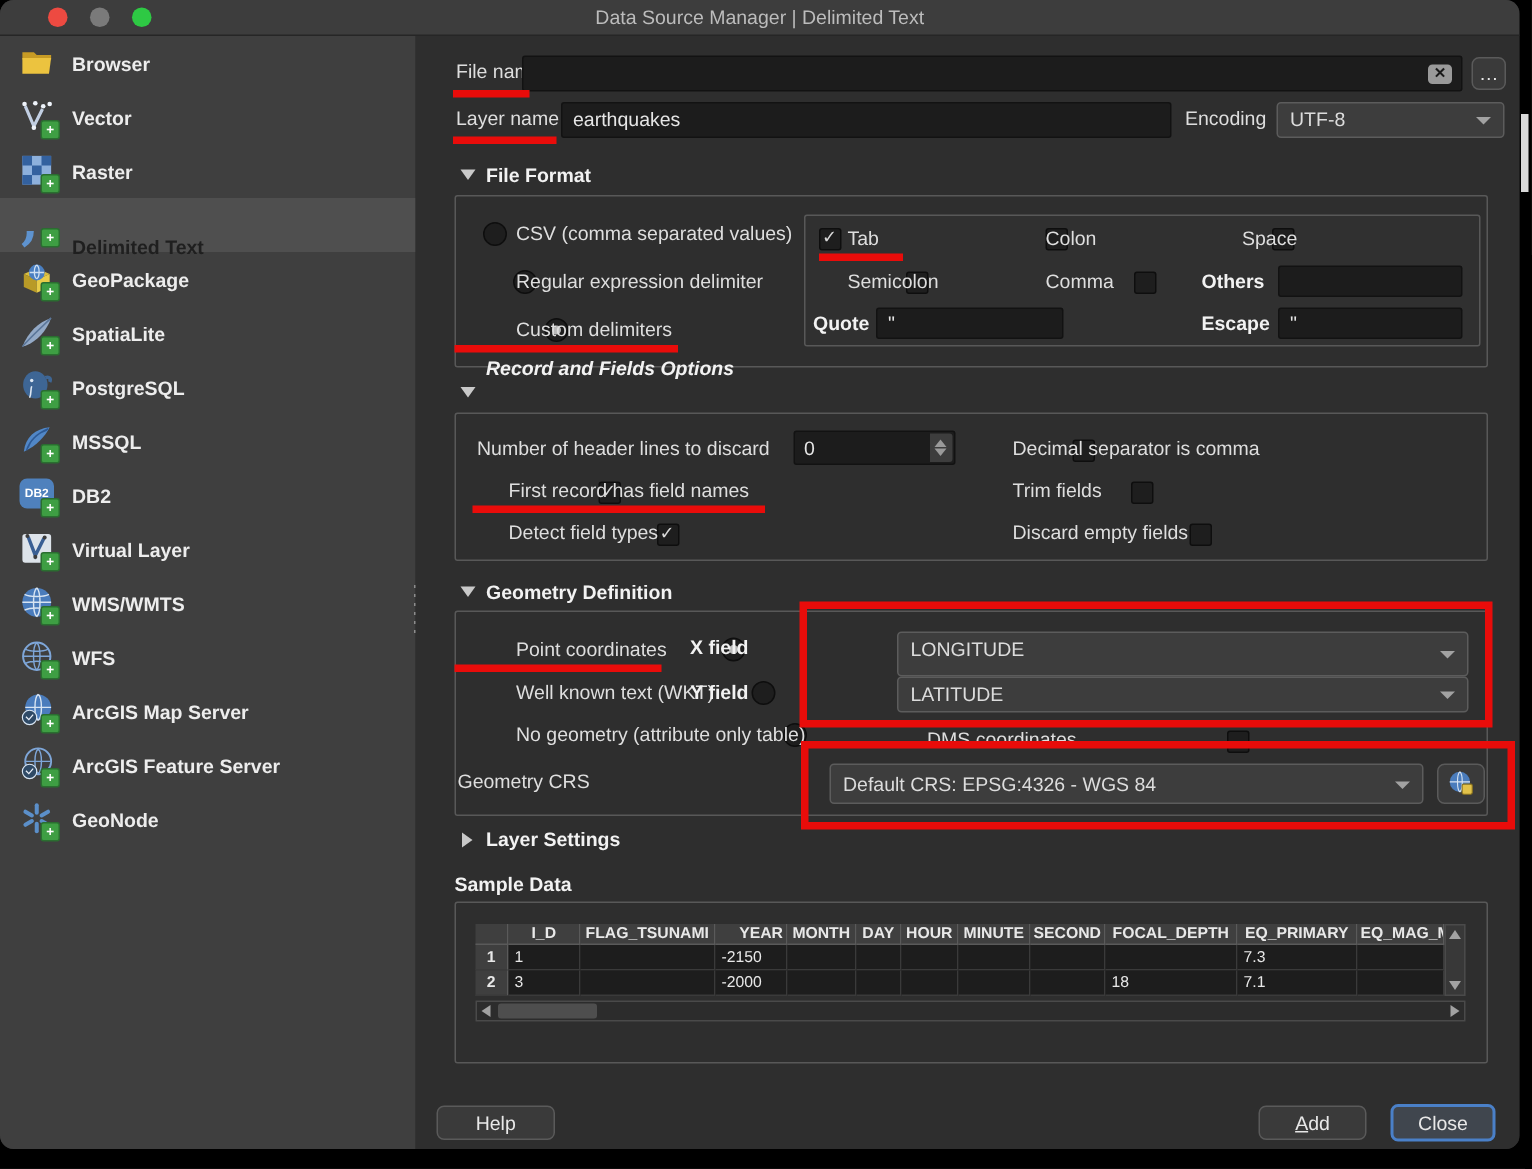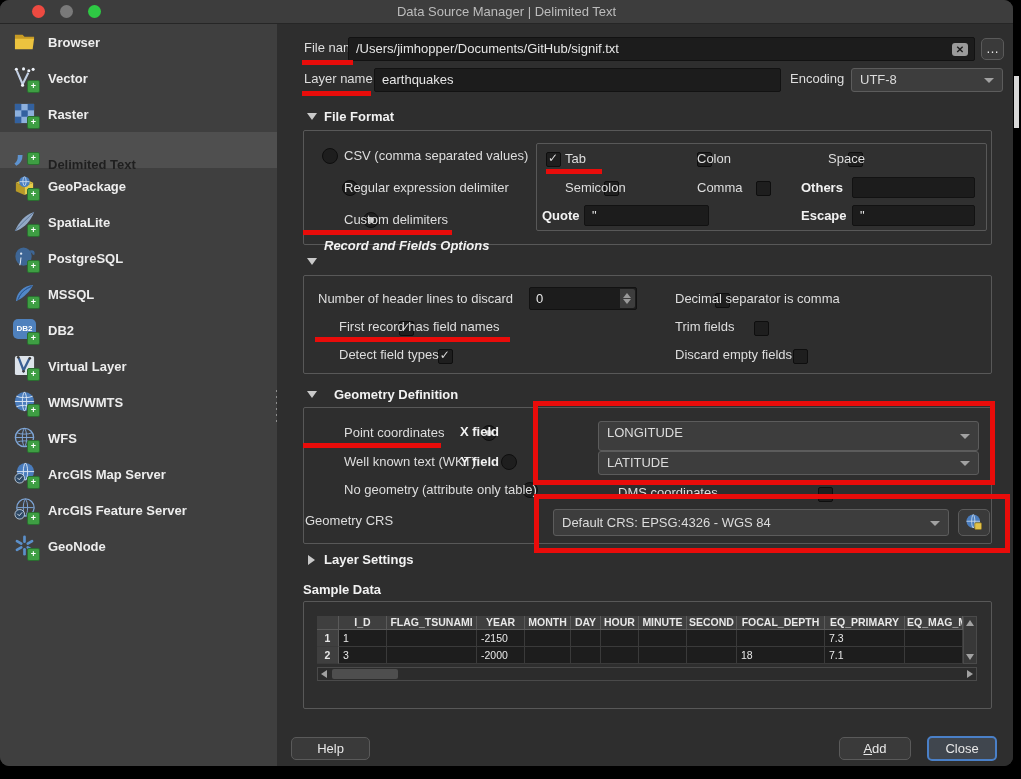--- a/index.html
+++ b/index.html
@@ -312,21 +312,20 @@
 
   </div>
 
   <div class="splitter"></div>
 
   <div class="main">
 
     
     <span class="lbl abs" style="left:27px;top:16px;">File name</span>
     <div class="inp abs" style="left:71px;top:13px;width:627px;height:24px;">
-      <span>/Users/jimhopper/Documents/GitHub/signif.txt</span>
       <span class="clearx"></span>
     </div>
     <div class="btn abs" style="left:704px;top:14px;width:23px;height:22px;line-height:20px;">…</div>
     <div class="ann-ul" style="left:25px;top:36px;width:51px;"></div>
 
     
     <span class="lbl abs" style="left:27px;top:47px;">Layer name</span>
     <div class="inp abs" style="left:97px;top:44px;width:407px;height:24px;">earthquakes</div>
     <span class="lbl abs" style="left:513px;top:47px;">Encoding</span>
     <div class="dd abs" style="left:574px;top:44px;width:152px;height:24px;">UTF-8</div>
@@ -390,21 +389,21 @@
     <span class="cb abs" style="left:377px;top:296px;"></span>
     <span class="lbl abs" style="left:398px;top:295px;">Trim fields</span>
 
     <span class="cb checked abs" style="left:41px;top:324px;"></span>
     <span class="lbl abs" style="left:62px;top:323px;">Detect field types</span>
     <span class="cb abs" style="left:377px;top:324px;"></span>
     <span class="lbl abs" style="left:398px;top:323px;">Discard empty fields</span>
 
     
     <span class="tri-down abs" style="left:30px;top:367px;"></span>
-    <span class="lbl bold abs" style="left:57px;top:363px;">Geometry Definition</span>
+    <span class="lbl bold abs" style="left:47px;top:363px;">Geometry Definition</span>
     <div class="gbox abs" style="left:26px;top:383px;width:687px;height:135px;"></div>
 
     <span class="radio selected abs" style="left:45px;top:401px;"></span>
     <span class="lbl abs" style="left:67px;top:401px;">Point coordinates</span>
     <div class="ann-ul" style="left:26px;top:419px;width:138px;"></div>
     <span class="radio abs" style="left:45px;top:430px;"></span>
     <span class="lbl abs" style="left:67px;top:430px;">Well known text (WKT)</span>
     <span class="radio abs" style="left:45px;top:458px;"></span>
     <span class="lbl abs" style="left:67px;top:458px;">No geometry (attribute only table)</span>
 
@@ -435,21 +434,21 @@
     <span class="lbl bold abs" style="left:47px;top:528px;">Layer Settings</span>
 
     
     <span class="lbl bold abs" style="left:26px;top:558px;">Sample Data</span>
     <div class="gbox abs" style="left:26px;top:577px;width:687px;height:106px;">
       <div class="tbl" style="left:13px;top:14px;width:660px;height:65px;">
         <div class="trow thead">
           <div class="tcell rn" style="height:14px;line-height:13px;"></div>
           <div class="tcell" style="width:48px;">I_D</div>
           <div class="tcell" style="width:90px;">FLAG_TSUNAMI</div>
-          <div class="tcell" style="width:48px;">YEAR</div>
+          <div class="tcell" style="width:48px;text-align:right;">YEAR</div>
           <div class="tcell" style="width:46px;">MONTH</div>
           <div class="tcell" style="width:30px;">DAY</div>
           <div class="tcell" style="width:38px;">HOUR</div>
           <div class="tcell" style="width:48px;">MINUTE</div>
           <div class="tcell" style="width:50px;">SECOND</div>
           <div class="tcell" style="width:88px;text-align:center;">FOCAL_DEPTH</div>
           <div class="tcell" style="width:80px;">EQ_PRIMARY</div>
           <div class="tcell" style="width:58px;">EQ_MAG_MW</div>
         </div>
         <div class="trow">

